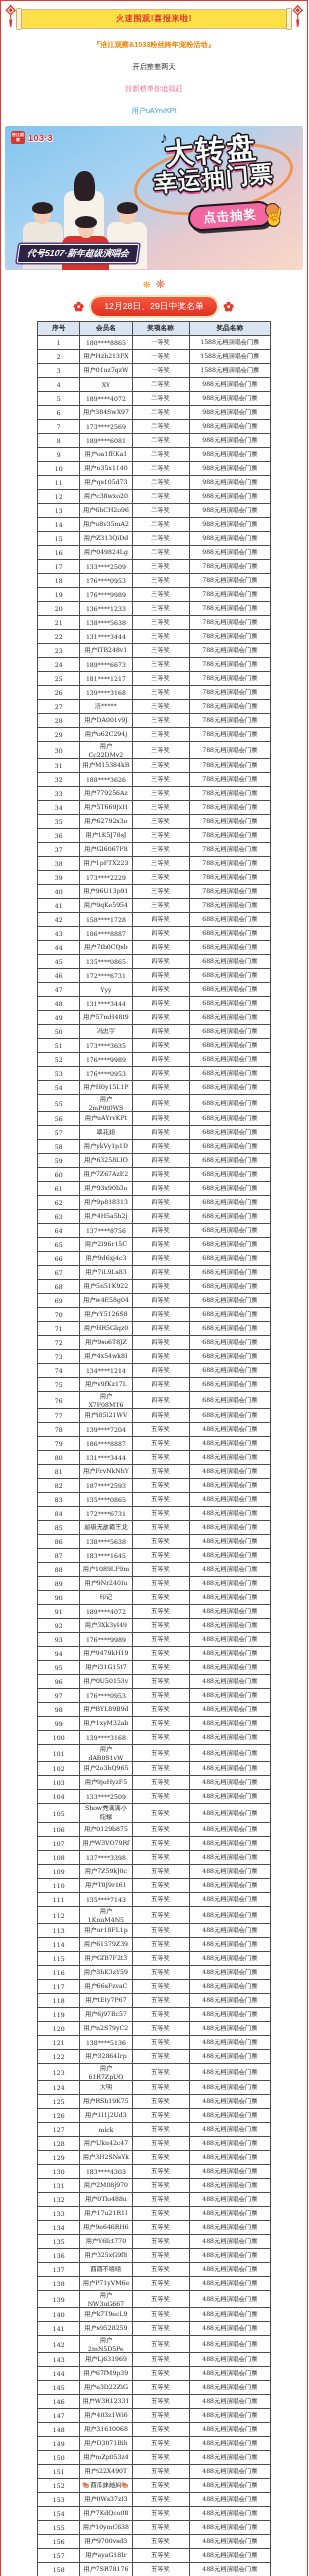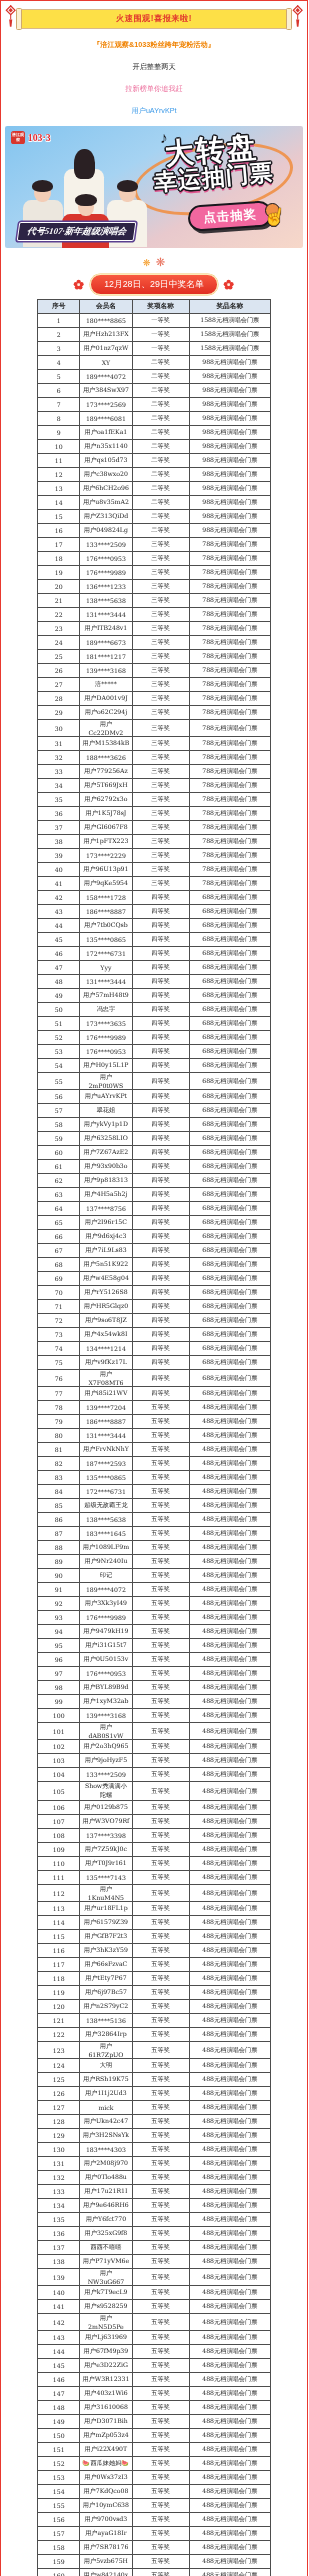--- a/index.html
+++ b/index.html
@@ -15,21 +15,21 @@
   .scroll-banner .t{color:#e23a2e;font-weight:bold;font-size:8.2px;letter-spacing:0.5px;}
   
   .intro{margin-top:7.2px;line-height:13px;font-size:7.2px;}
   .intro p{margin:9px 0;}
   .em-orange{color:#f08200;font-weight:bold;}
   .em-red{color:#e23a2e;font-weight:bold;}
   .em-green{color:#2fae3c;font-weight:bold;}
   .pink{color:#ec6e9c;}
   .blue{color:#3d9ae8;}
   
-  .poster{position:relative;height:122px;margin:4.1px 4.1px 0;border-radius:2.1px;overflow:hidden;background:linear-gradient(150deg,#83c4ef 0%,#a6d3f2 38%,#e8c9cd 68%,#f7d8c9 100%);cursor:pointer;font-family:Liberation Serif, serif;}
+  .poster{position:relative;height:144px;margin:4.1px 4.1px 0;border-radius:2.1px;overflow:hidden;background:linear-gradient(150deg,#83c4ef 0%,#a6d3f2 38%,#e8c9cd 68%,#f7d8c9 100%);cursor:pointer;}
   .poster .logos{position:absolute;top:5.2px;left:6.2px;display:flex;align-items:center;gap:3.1px;z-index:4;}
   .logo-fj{width:13.4px;height:13.4px;background:#d8352c;border-radius:2.6px;color:#fff;font-size:4.1px;line-height:4.6px;font-weight:bold;display:flex;align-items:center;justify-content:center;text-align:center;}
   .logo-1033{color:#e02a32;font-weight:900;font-size:9.8px;text-shadow:0.5px 0.5px 0 #fff,-0.5px -0.5px 0 #fff,0.5px -0.5px 0 #fff,-0.5px 0.5px 0 #fff;}
   .people{position:absolute;left:10.3px;bottom:0;width:144px;height:103px;z-index:2;}
   .person{position:absolute;}
   .p-head{width:16.5px;height:19.6px;background:#f3cdb6;border-radius:50% 50% 46% 46%;margin:0 auto;position:relative;}
   .p-hair{position:absolute;top:-3.1px;left:-2.6px;right:-2.6px;height:12.4px;background:#2a2023;border-radius:50% 50% 42% 42%;}
   .p-hair.long{height:30px;border-radius:46% 46% 30% 30%;}
   .p-body{width:40px;height:47px;background:#f6f2e9;border-radius:8.2px 8.2px 0 0;margin-top:-2.6px;}
   .p-body.red{background:#d8342c;}

